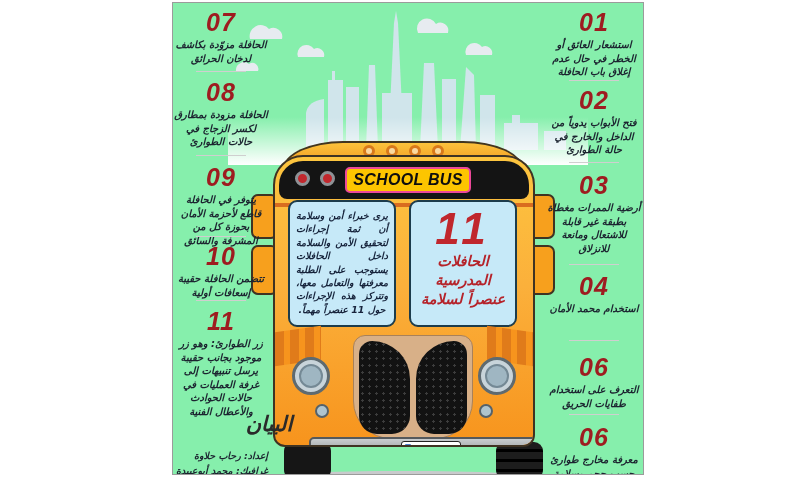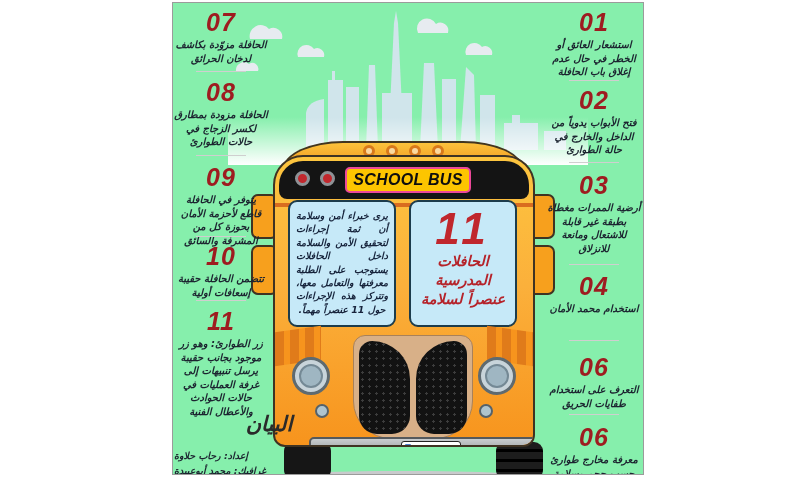--- a/index.html
+++ b/index.html
@@ -31,21 +31,21 @@
   .hr.l { left:23px; } .hr.r { left:396px; }
   .hd1{top:68px}.hd2{top:152px}.hd3{top:233px}.hd4{top:297px}
   .hd5{top:77px}.hd6{top:159px}.hd7{top:261px}.hd8{top:337px}.hd9{top:411px}
   
   .logo {
     position:absolute; left:1px; top:408px; width:94px; text-align:center; z-index:3;
     font-size:21px; font-weight:700; color:#2a2a2a; direction:rtl;
     font-family:"DejaVu Serif", serif;
     margin-left:48px;
   }
-  .credit { position:absolute; left:1px; width:94px; text-align:left; z-index:3;
+  .credit { position:absolute; left:1px; width:94px; text-align:right; z-index:3;
     font-size:9.5px; font-weight:700; color:#1c2430; direction:rtl; }
   .cr1{top:447px}.cr2{top:462px}
   
   .bus { position:absolute; left:74px; top:138px; width:312px; height:348px; z-index:2; }
   .bus > div { position:absolute; }
   .shadow { left:18px; width:276px; top:330px; height:13px; background:#c8cacc;
     border-radius:50%; }
   .mirror { width:27px; height:45px; background:#f7a01d; border:2px solid #3f3323; border-radius:7px; }
   .m-ls{left:4px;top:53px}.m-ll{left:4px;top:104px;height:50px}
   .m-rs{right:4px;top:53px}.m-rl{right:4px;top:104px;height:50px}

